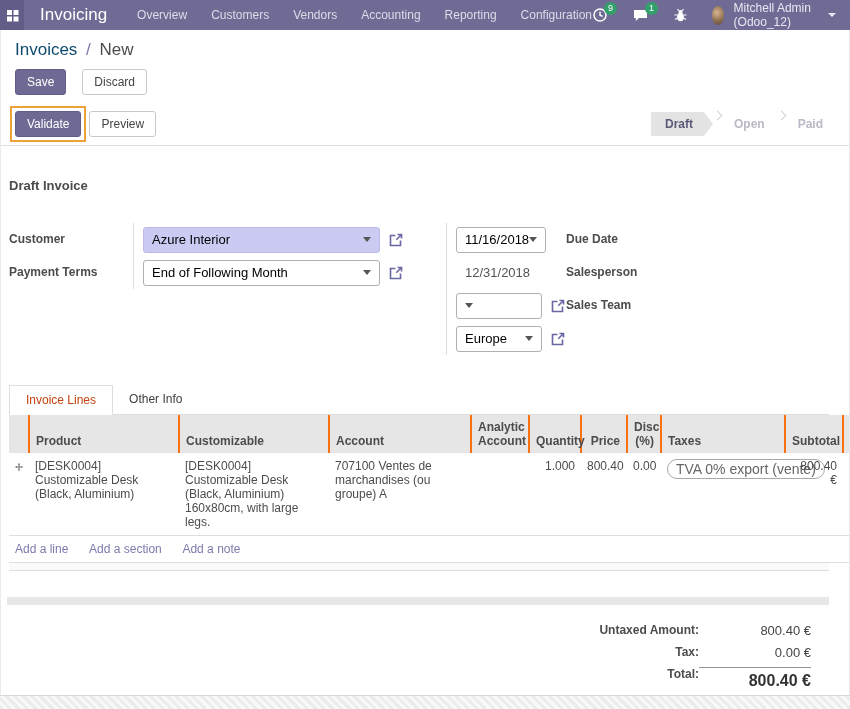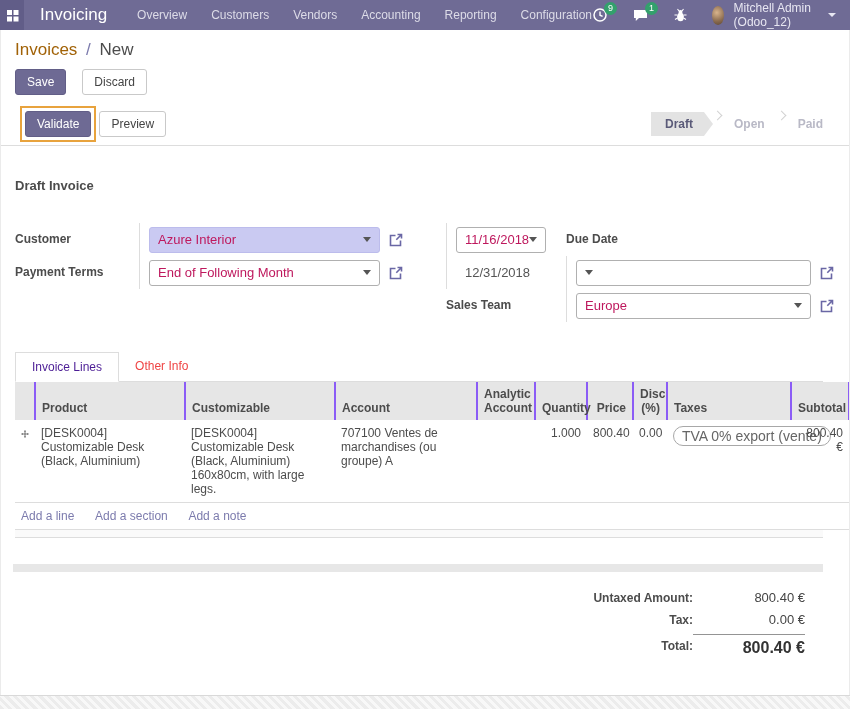--- a/index.html
+++ b/index.html
@@ -21,84 +21,84 @@
   .avatar { width:19px; height:19px; border-radius:50%;
     background:radial-gradient(circle at 40% 35%, #d8b48c, #8a6b4f 60%, #5d4636); }
   .user-name { color:#e8e7f2; font-size:12px; }
   .caret-w { width:0; height:0; border-left:4px solid transparent; border-right:4px solid transparent; border-top:4px solid #e8e7f2; }
 
   
   main { flex:1 1 auto; border-left:1px solid #ebebeb; border-right:1px solid #ebebeb; overflow:hidden; }
 
   .control-panel { padding:10px 14px 0 14px; }
   .breadcrumb { font-size:17px; }
-  .breadcrumb a { color:#a16207; text-decoration:none; cursor:pointer; }
+  .breadcrumb a { color:#0c4a6e; text-decoration:none; cursor:pointer; }
   .breadcrumb .sep { color:#7c7bad; margin:0 4px; }
   .breadcrumb .current { color:#4c4c4c; }
   .cp-buttons { margin-top:9px; display:flex; gap:16px; }
 
   .btn { font-family:inherit; font-size:12px; padding:5px 11px; border-radius:3px; cursor:pointer; }
   .btn-primary { background:#6e6a94; border:1px solid #625e87; color:#fff; }
   .btn-default { background:#fff; border:1px solid #c9c9c9; color:#444; }
 
   .statusbar { margin-top:8px; padding:8px 14px; border-bottom:1px solid #ddd; display:flex; align-items:center; }
   .sb-left { display:flex; gap:8px; align-items:center; }
-  .validate-wrap { outline:2px solid #e8a33d; outline-offset:3px; display:inline-block;margin-left:10px; }
+  .validate-wrap { outline:2px solid #e8a33d; outline-offset:3px; display:inline-block; }
   .sb-right { margin-left:auto; display:flex; }
   .step { padding:5px 12px; font-size:12px; font-weight:bold; color:#b9b9c6; cursor:pointer; }
   .step.active { background:#e3e3e3; color:#5a5a78; padding:5px 20px 5px 14px;
     clip-path:polygon(0 0, calc(100% - 9px) 0, 100% 50%, calc(100% - 9px) 100%, 0 0%, 0 100%, calc(100% - 9px) 100%, 0 100%); }
   .step.active { clip-path:polygon(0 0, calc(100% - 9px) 0, 100% 50%, calc(100% - 9px) 100%, 0 100%); }
   .chev { width:7px; height:7px; border-top:1px solid #d2d2d2; border-right:1px solid #d2d2d2;
     transform:rotate(45deg); margin:0 1px; }
 
   
-  .sheet { padding:0 14px; }
+  .sheet { padding:0 8px; }
   .sheet-title { font-size:13px; font-weight:bold; color:#4c4c4c; margin:32px 0 30px 0; }
   .form-grid { display:flex;gap:30px; }
   .fcol { flex:1; display:grid; grid-template-columns:124px 1fr; align-content:start; }
   .fcol.right { grid-template-columns:120px 1fr; margin-left:12px; }
   .flabel { font-weight:bold; color:#4c4c4c; padding:9px 0; font-size:12px; }
   .fcell { border-left:1px solid #ddd; padding:3px 0 3px 9px; min-height:33px; display:flex; align-items:center; }
   .field-box { flex:1; height:26px; background:#fff; border:1px solid #b0b0b0; border-radius:3px;
-    display:flex; align-items:center; padding:0 8px; font-size:13px; color:#be185d; cursor:pointer; }
+    display:flex; align-items:center; padding:0 8px; font-size:13px; color:#000000; cursor:pointer; }
   .field-box .val { flex:1; white-space:nowrap; overflow:hidden; }
   .caret-d { width:0; height:0; border-left:4px solid transparent; border-right:4px solid transparent; border-top:5px solid #555; }
   .field-box.customer { background:#cacaf2; border-color:#bcbcec; }
   .ext-ic { margin-left:8px; flex:0 0 auto; cursor:pointer; display:flex; }
   .pad-end { padding-right:24px; }
   .plain-val { font-size:13px; color:#555; padding-left:9px; }
 
   
   .notebook { margin-top:30px; margin-right:12px; }
   .tabbar { display:flex; border-bottom:1px solid #ddd; }
-  .tab { padding:7px 16px; font-size:12px; cursor:pointer; color:#ef4444; }
-  .tab.active { background:#fff; border:1px solid #ddd; border-bottom:1px solid #fff; margin-bottom:-1px; color:#4c1d95; }
+  .tab { padding:7px 16px; font-size:12px; cursor:pointer; color:#404040; }
+  .tab.active { background:#fff; border:1px solid #ddd; border-bottom:1px solid #fff; margin-bottom:-1px; color:#c2410c; }
 
   table.lines { width:100%; border-collapse:collapse; table-layout:fixed; }
   table.lines th { background:#e6e6e6; font-size:12px; font-weight:bold; color:#4c4c4c;
-    text-align:left; vertical-align:bottom; padding:5px 6px; border-left:2px solid #8b5cf6; }
+    text-align:left; vertical-align:bottom; padding:5px 6px; border-left:2px solid #f97316; }
   table.lines th:first-child { border-left:none; }
   table.lines th.num, table.lines td.num { text-align:right; }
   table.lines td { font-size:12px; color:#4c4c4c; padding:6px 6px; vertical-align:top; border-bottom:1px solid #ddd; }
   col.c-handle { width:20px; } col.c-prod { width:150px; } col.c-desc { width:150px; }
   col.c-acct { width:142px; } col.c-ana { width:58px; } col.c-qty { width:52px; }
   col.c-price { width:46px; } col.c-disc { width:34px; } col.c-tax { width:124px; }
   col.c-sub { width:58px; } col.c-del { width:20px; }
   .tax-pill { display:inline-block; border:1px solid #a8a8a8; border-radius:10px; padding:1px 8px;
     font-size:14px; color:#666; background:#fff; white-space:nowrap; }
   .drag-handle { cursor:move; display:flex; padding-top:2px; }
   .add-links td { padding:7px 6px; }
   .add-links a { color:#7c7bad; text-decoration:none; margin-right:18px; cursor:pointer; }
   .empty-strip { height:8px; background:#fafafa; border-bottom:1px solid #ddd; }
   .gray-bar { height:8px; background:#e7e7e7; margin:26px 0 0 -2px; }
 
   
   .totals { margin:18px 30px 0 0; display:flex; flex-direction:column; align-items:flex-end; gap:7px; }
-  .trow { display:flex; align-items:center;margin-left:28px; }
+  .trow { display:flex; align-items:flex-start;margin-left:28px; }
   .trow .tlabel { font-weight:bold; color:#4c4c4c; font-size:12px; }
   .trow .tval { width:112px; text-align:right; font-size:13px; color:#444; }
   .trow.total .tval { font-size:16px; font-weight:bold; color:#333; border-top:1px solid #949494; padding-top:4px; }
   .trow.total .tlabel { font-size:12px; }
   .bottom-strip { flex:0 0 14px; border-top:1px solid #d9d9d9;
     background:repeating-linear-gradient(45deg,#ececec 0 3px,#f8f8f8 3px 6px); }
 </style>
 </head>
 <body>
 
@@ -230,20 +230,21 @@
         <div class="fcell pad-end">
           <div class="field-box">
             <span class="val">11/16/2018</span>
             <span class="caret-d"></span>
           </div>
         </div>
         <div class="flabel">Due Date</div>
         <div class="fcell pad-end">
           <span class="plain-val">12/31/2018</span>
         </div>
+        <div class="flabel">Salesperson</div>
         <div class="fcell">
           <div class="field-box">
             <span class="caret-d"></span>
           </div>
           <span class="ext-ic">
             <svg width="16" height="16" viewBox="0 0 16 16">
                 <path d="M12.5 8.5 V13.5 H2.5 V3.5 H7.5" fill="none" stroke="#6a67a5" stroke-width="1.6"></path>
                 <path d="M9.5 2.5 H13.5 V6.5 M13.2 2.8 L8.3 7.7" fill="none" stroke="#6a67a5" stroke-width="1.6"></path>
               </svg>
           </span>

